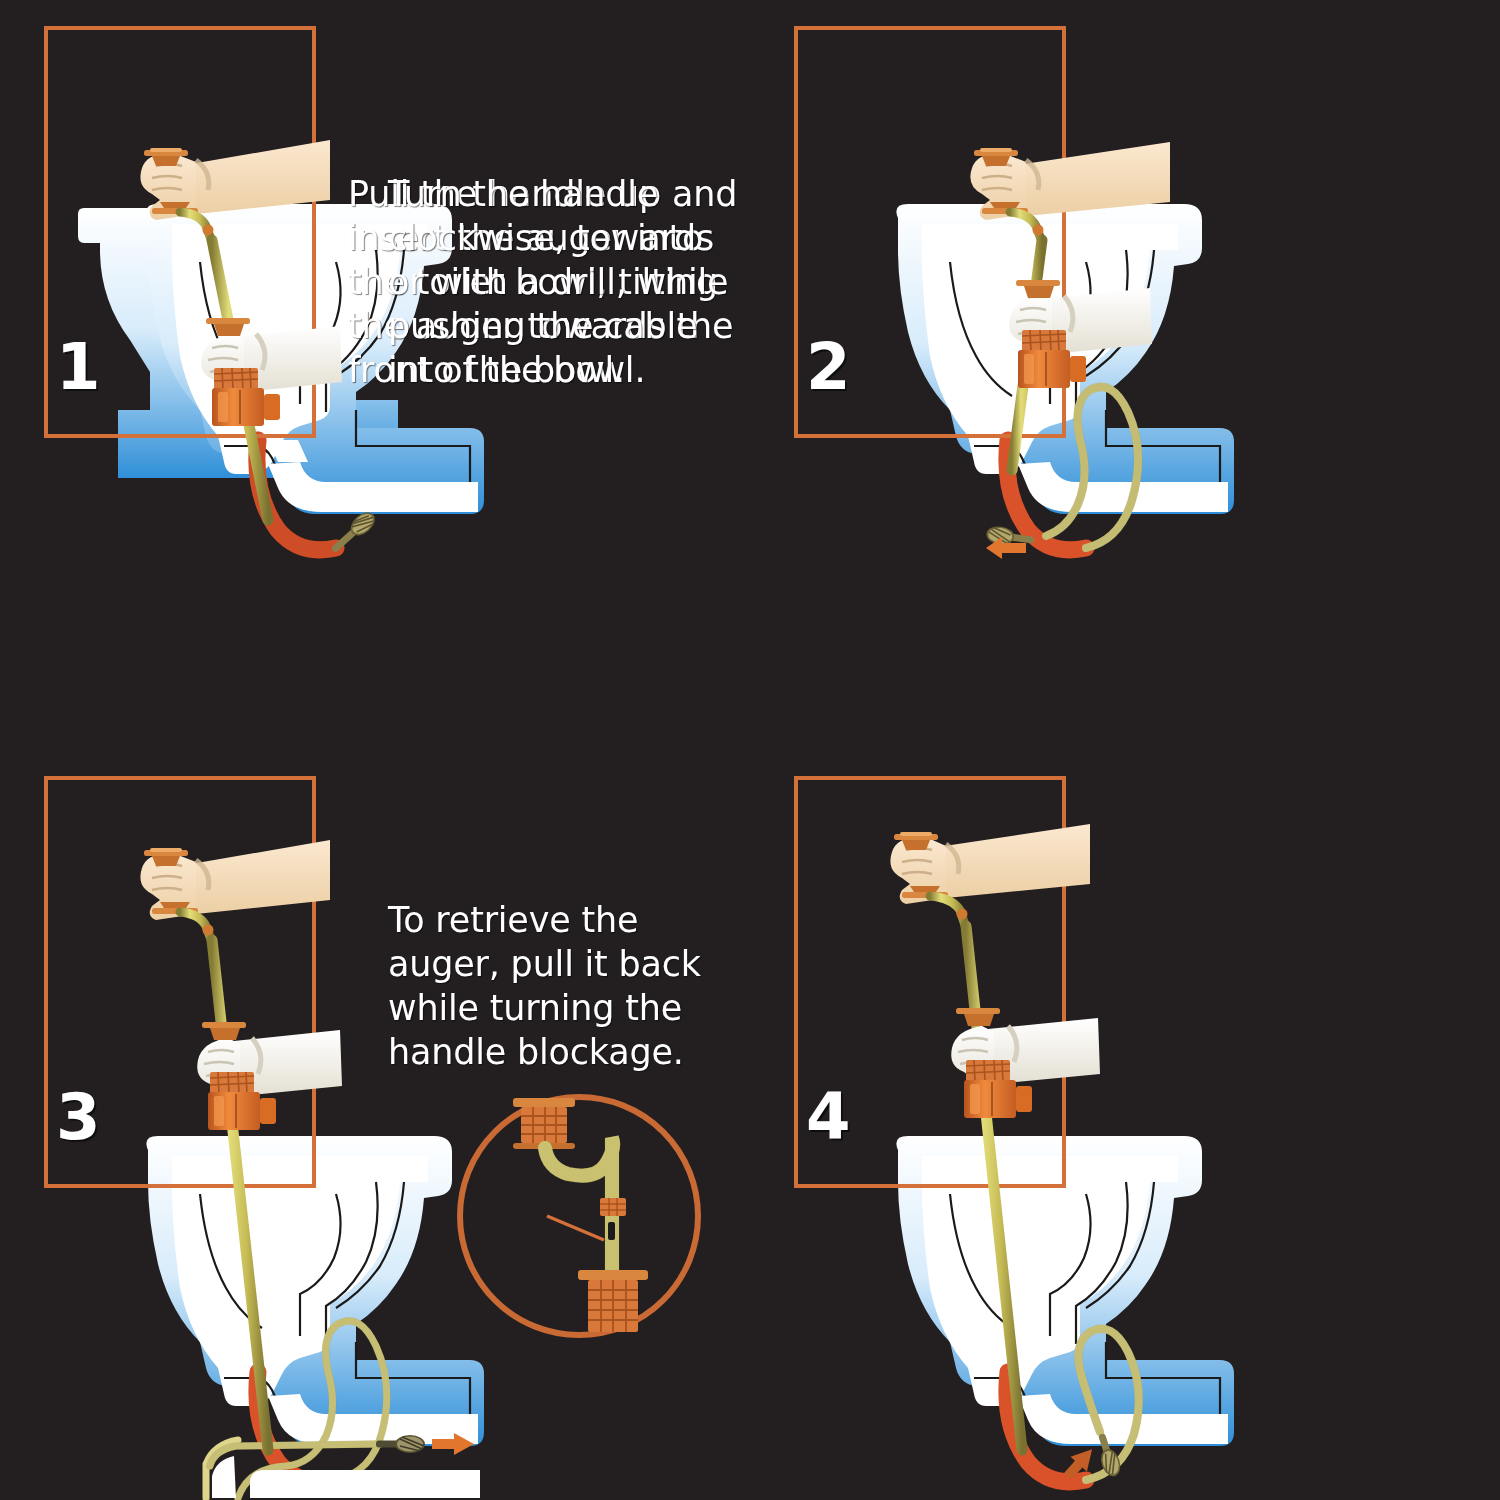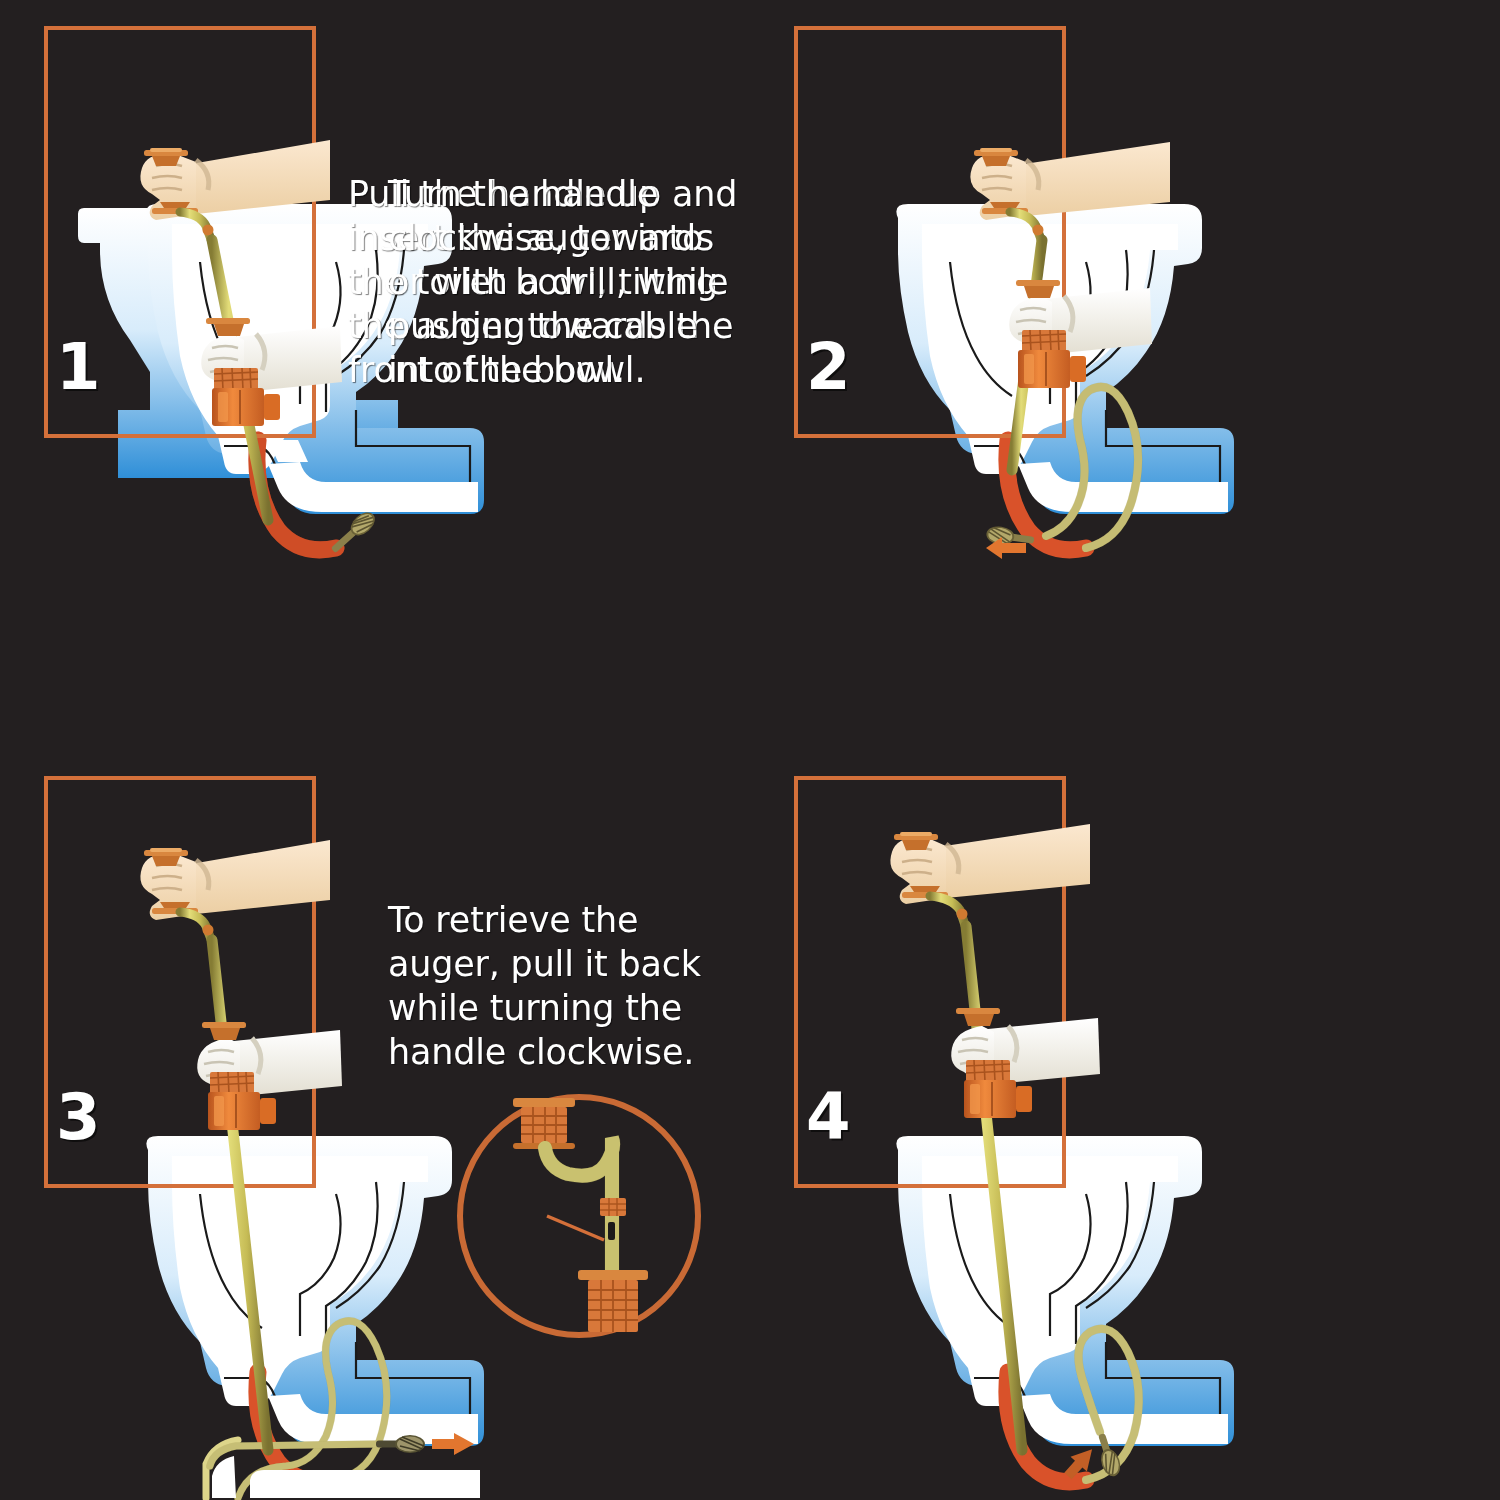--- a/index.html
+++ b/index.html
@@ -709,15 +709,15 @@
         <line x1="242" y1="332" x2="242" y2="366" stroke="#a9531e" stroke-width="2"></line>
       </g>
     </svg>
 
     <div class="frame"></div>
     <div class="step-num">4</div>
   </div>
 
   <div class="instr t1">Pull the handle up and insert the auger into the toilet bowl, tilting the auger towards the front of the bowl.</div>
   <div class="instr t2">Turn the handle clockwise, towards or with a drill, while pushing the cable into the bowl.</div>
-  <div class="instr t4">To retrieve the auger, pull it back while turning the handle clockwise.</div>
+  <div class="instr t4">To retrieve the auger, pull it back while turning the handle blockage.</div>
 
 </div>
 
 </body></html>

